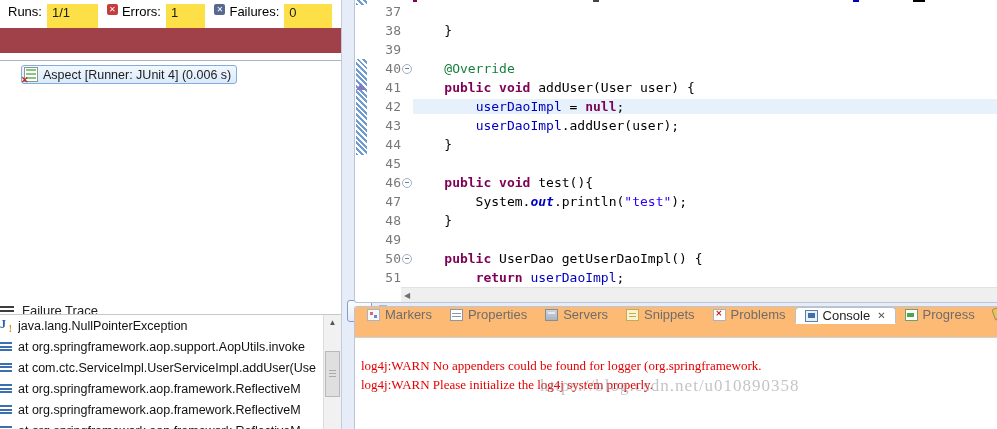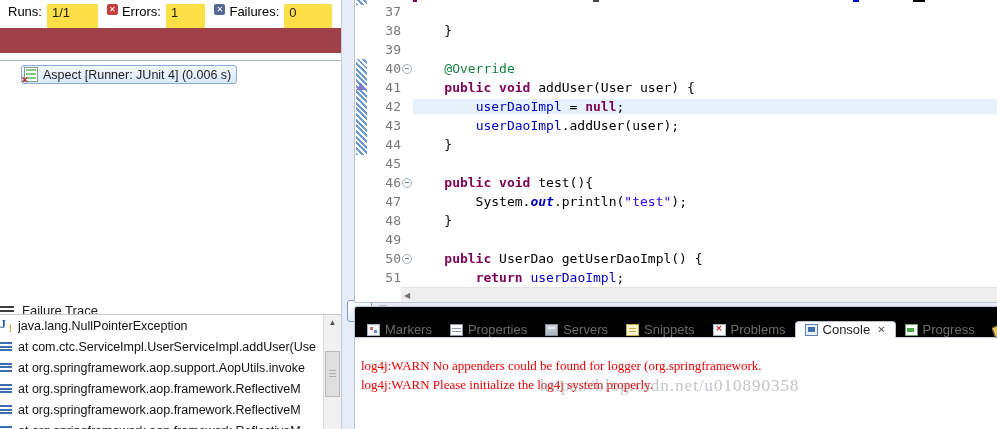--- a/index.html
+++ b/index.html
@@ -74,21 +74,21 @@
   .fld{color:#0000c0;}
   .str{color:#2a00ff;}
   .ann{color:#15803d;}
   .sout{color:#0000c0;font-style:italic;font-weight:bold;}
   .partial-line{position:absolute;left:58px;top:0;width:560px;height:2px;overflow:hidden;
     background:linear-gradient(90deg,#7f0055 0 4px,transparent 4px 180px,#444 180px 186px,transparent 186px 440px,#0000c0 440px 446px,transparent 446px 500px,#000 500px 512px,transparent 512px);}
   .hscroll{position:absolute;left:46px;right:0;bottom:0;height:14px;background:#efefef;border-top:1px solid #e2e2e2;display:flex;align-items:center;}
   .hscroll .larr{font-size:8px;color:#707070;padding-left:3px;}
   
   .console{position:absolute;left:354px;top:306px;width:643px;height:123px;background:#fff;border-left:1px solid #bcc5d4;border-top:1px solid #bcc5d4;border-radius:3px 0 0 0;overflow:hidden;}
-  .tabstrip{height:30px;display:flex;align-items:flex-end;padding-left:3px;background:#000000;border-bottom:1px solid #cdd3dc;}
+  .tabstrip{height:30px;display:flex;align-items:flex-start;padding-left:3px;background:#fdba74;border-bottom:1px solid #cdd3dc;}
   .tab{display:flex;align-items:center;gap:5px;padding:0 9px;color:#6d6d6d;font-size:13px;white-space:nowrap;}
   .tab.active{background:#fff;border:1px solid #b9c1cd;border-bottom:1px solid #fff;border-radius:4px 4px 0 0;color:#1f1f1f;margin-bottom:-1px;}
   .tab-close{color:#555;font-size:10px;margin-left:2px;}
   .tab-icon{width:13px;height:12px;display:inline-block;position:relative;flex:none;box-sizing:border-box;}
   .markers-icon{background:#f6f8fa;border:1px solid #a9b4c2;}
   .markers-icon::before{content:"";position:absolute;left:2px;top:2px;width:3px;height:3px;background:#d86a6a;}
   .markers-icon::after{content:"";position:absolute;right:2px;bottom:2px;width:3px;height:3px;background:#6a86d8;}
   .properties-icon{background:#fff;border:1px solid #8b97a8;}
   .properties-icon::before{content:"";position:absolute;left:1px;right:1px;top:3px;height:1px;background:#8b97a8;box-shadow:0 3px 0 #8b97a8;}
   .servers-icon{background:linear-gradient(#cdd4dc,#aab3bf);border:1px solid #828e9c;}
@@ -144,25 +144,25 @@
       </span>
   </div>
   <div class="ft-sep"></div>
   <div class="ft-list">
       <div class="trace-row">
         <span class="exception-icon"></span>
         <span class="txt">java.lang.NullPointerException</span>
       </div>
       <div class="trace-row">
         <span class="stack-frame-icon"></span>
+        <span class="txt">at org.springframework.aop.support.AopUtils.invoke</span>
+      </div>
+      <div class="trace-row">
+        <span class="stack-frame-icon"></span>
         <span class="txt">at com.ctc.ServiceImpl.UserServiceImpl.addUser(Use</span>
-      </div>
-      <div class="trace-row">
-        <span class="stack-frame-icon"></span>
-        <span class="txt">at org.springframework.aop.support.AopUtils.invoke</span>
       </div>
       <div class="trace-row">
         <span class="stack-frame-icon"></span>
         <span class="txt">at org.springframework.aop.framework.ReflectiveM</span>
       </div>
       <div class="trace-row">
         <span class="stack-frame-icon"></span>
         <span class="txt">at org.springframework.aop.framework.ReflectiveM</span>
       </div>
       <div class="trace-row">

